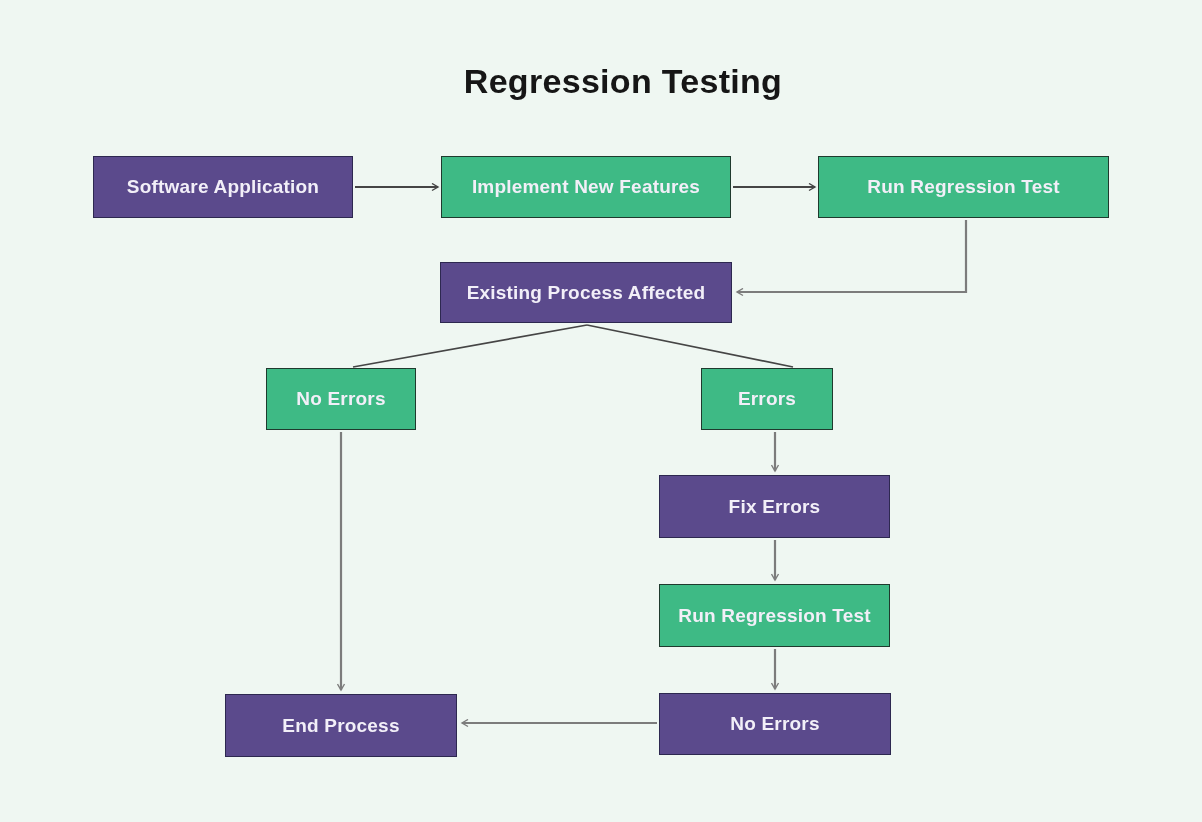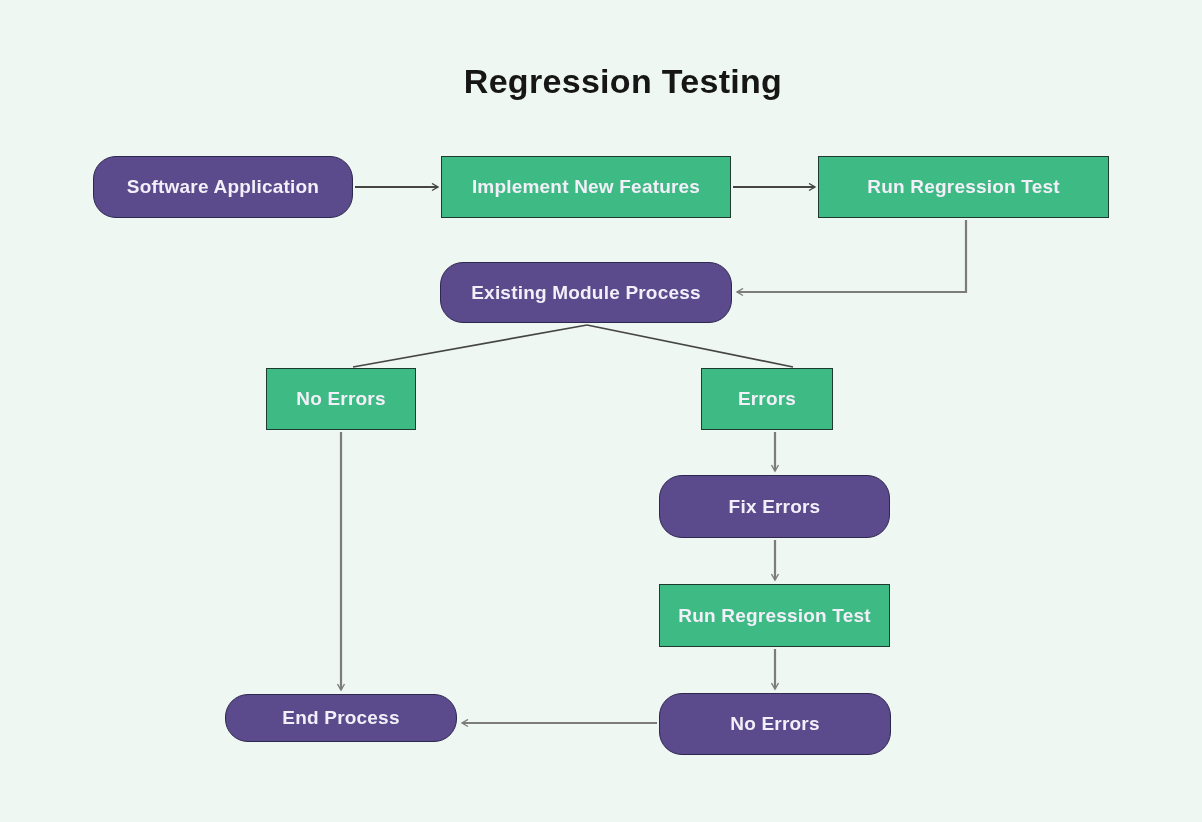--- a/index.html
+++ b/index.html
@@ -21,21 +21,21 @@
   }
   svg.edges{position:absolute;left:0;top:0;width:1202px;height:822px;z-index:1;}
   .edge-dark{stroke:var(--connector-dark);fill:none;}
   .edge-gray{stroke:var(--connector-gray);fill:none;}
   .node{
     position:absolute;z-index:2;display:flex;align-items:center;justify-content:center;
     box-sizing:border-box;border:1.6px solid #333;
     color:var(--node-text);font-size:19px;font-weight:700;letter-spacing:.2px;
     text-align:center;
   }
-  .node.purple{background:var(--node-purple);border-color:var(--node-purple-border);border-radius:23px;}
+  .node.purple{background:var(--node-purple);border-color:var(--node-purple-border);}
   .node.green{background:var(--node-green);border-color:var(--node-green-border);text-align:right;}
 </style>
 </head>
 <body>
 
 <div class="canvas">
 
   <h1 class="title">Regression Testing</h1>
 
   <svg class="edges" viewBox="0 0 1202 822" xmlns="http://www.w3.org/2000/svg">
@@ -66,21 +66,21 @@
 
   <div class="node green" style="left:441px;top:156px;width:290px;height:62px">
     <span>Implement New Features</span>
   </div>
 
   <div class="node green" style="left:818px;top:156px;width:291px;height:62px">
     <span>Run Regression Test</span>
   </div>
 
   <div class="node purple" style="left:440px;top:262px;width:292px;height:61px">
-    <span>Existing Module Process</span>
+    <span>Existing Process Affected</span>
   </div>
 
   <div class="node green" style="left:266px;top:368px;width:150px;height:62px">
     <span>No Errors</span>
   </div>
 
   <div class="node green" style="left:701px;top:368px;width:132px;height:62px">
     <span>Errors</span>
   </div>
 
@@ -89,17 +89,17 @@
   </div>
 
   <div class="node green" style="left:659px;top:584px;width:231px;height:63px">
     <span>Run Regression Test</span>
   </div>
 
   <div class="node purple" style="left:659px;top:693px;width:232px;height:62px">
     <span>No Errors</span>
   </div>
 
-  <div class="node purple" style="left:225px;top:694px;width:232px;height:48px">
+  <div class="node purple" style="left:225px;top:694px;width:232px;height:63px">
     <span>End Process</span>
   </div>
 
 </div>
 
 </body></html>

